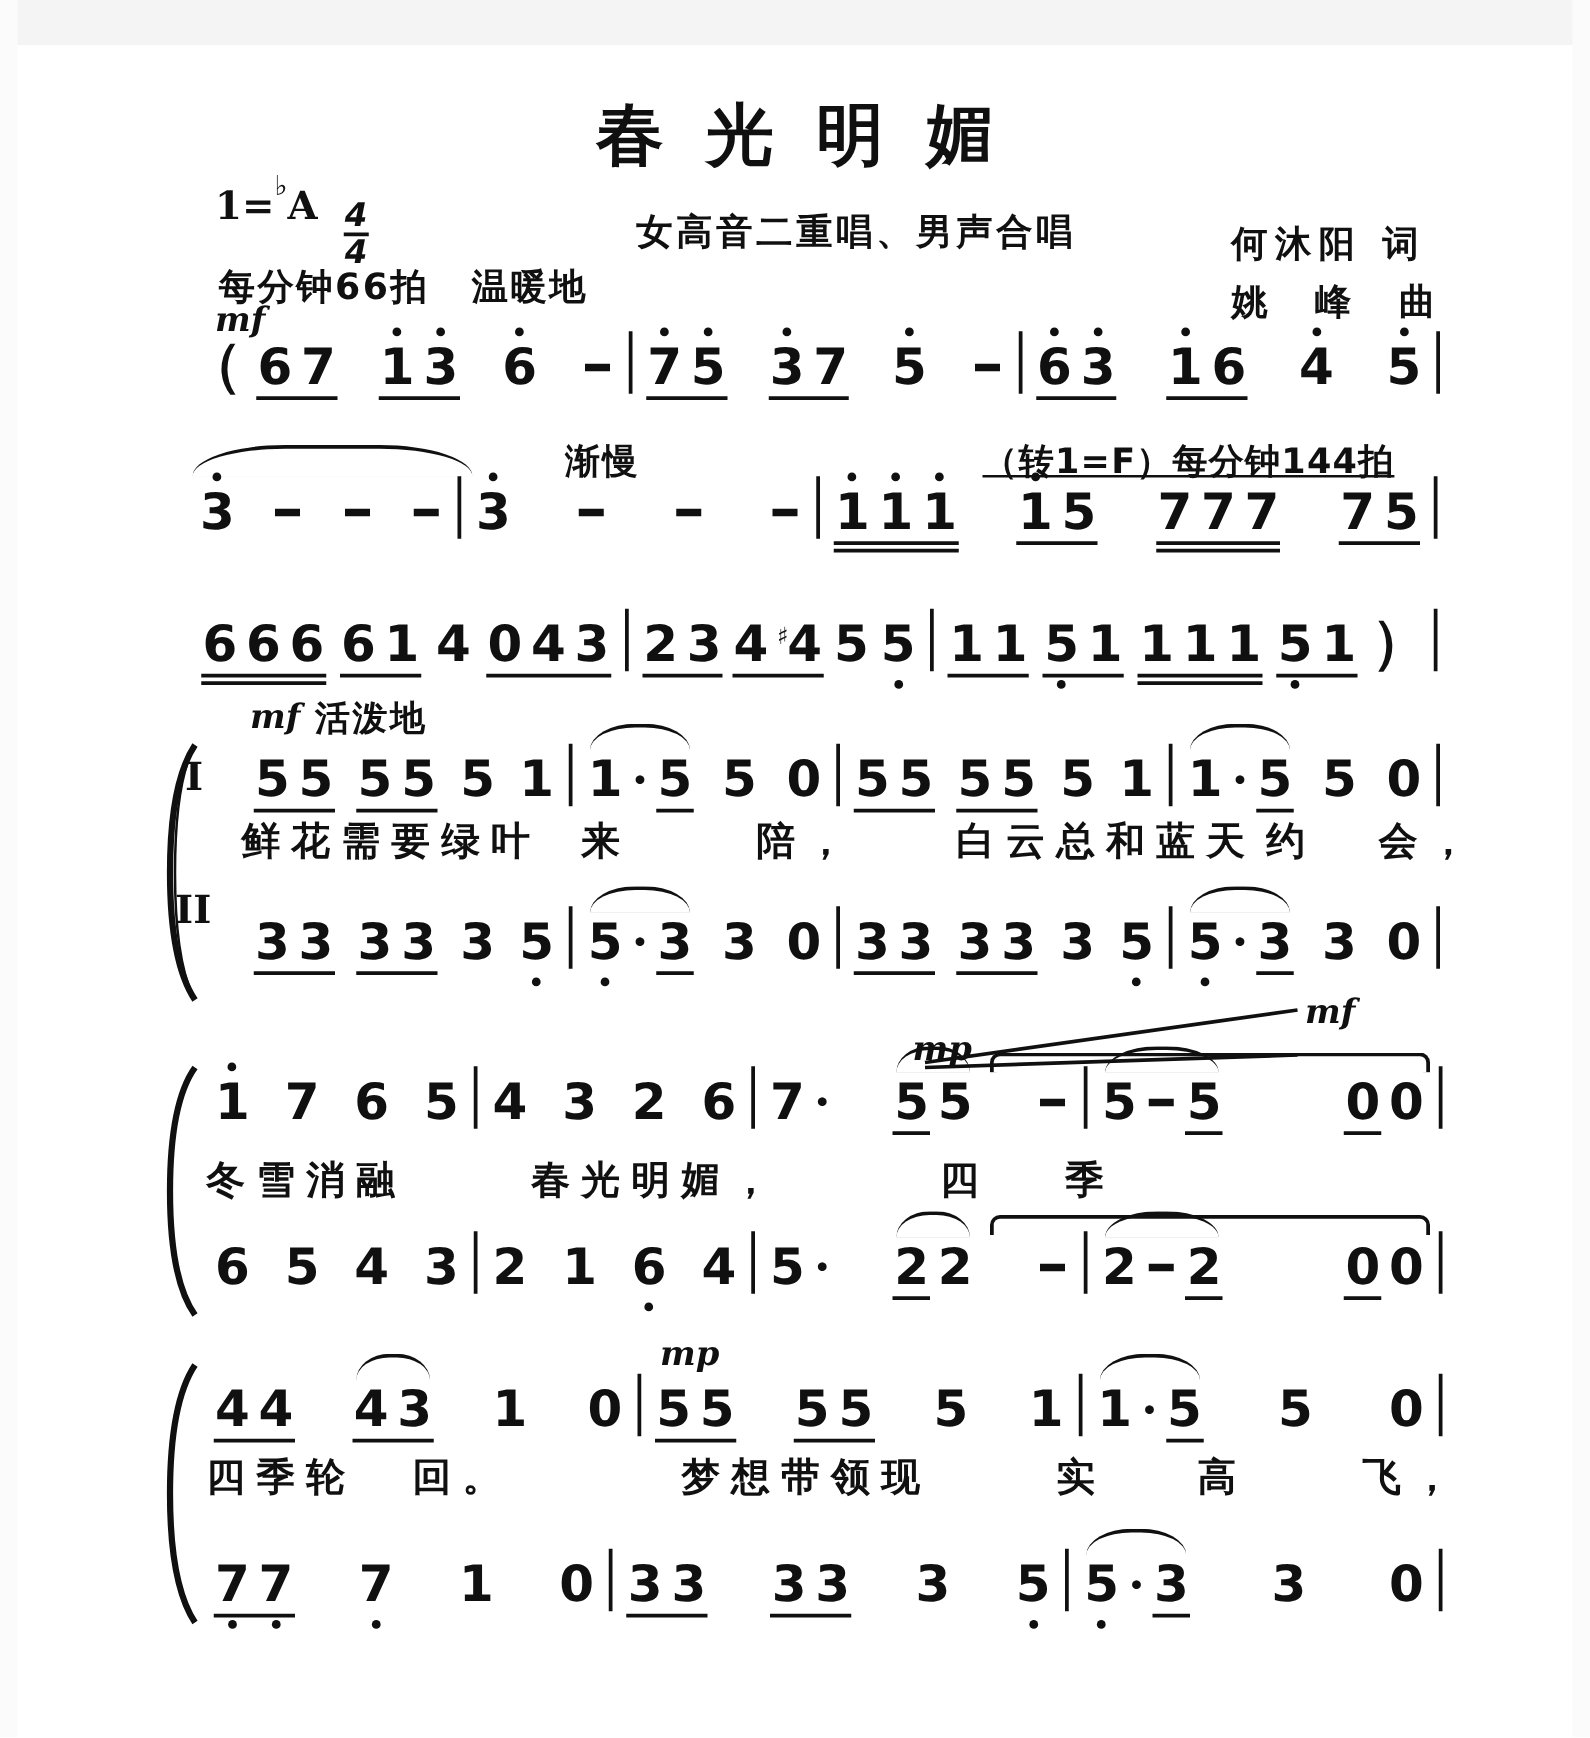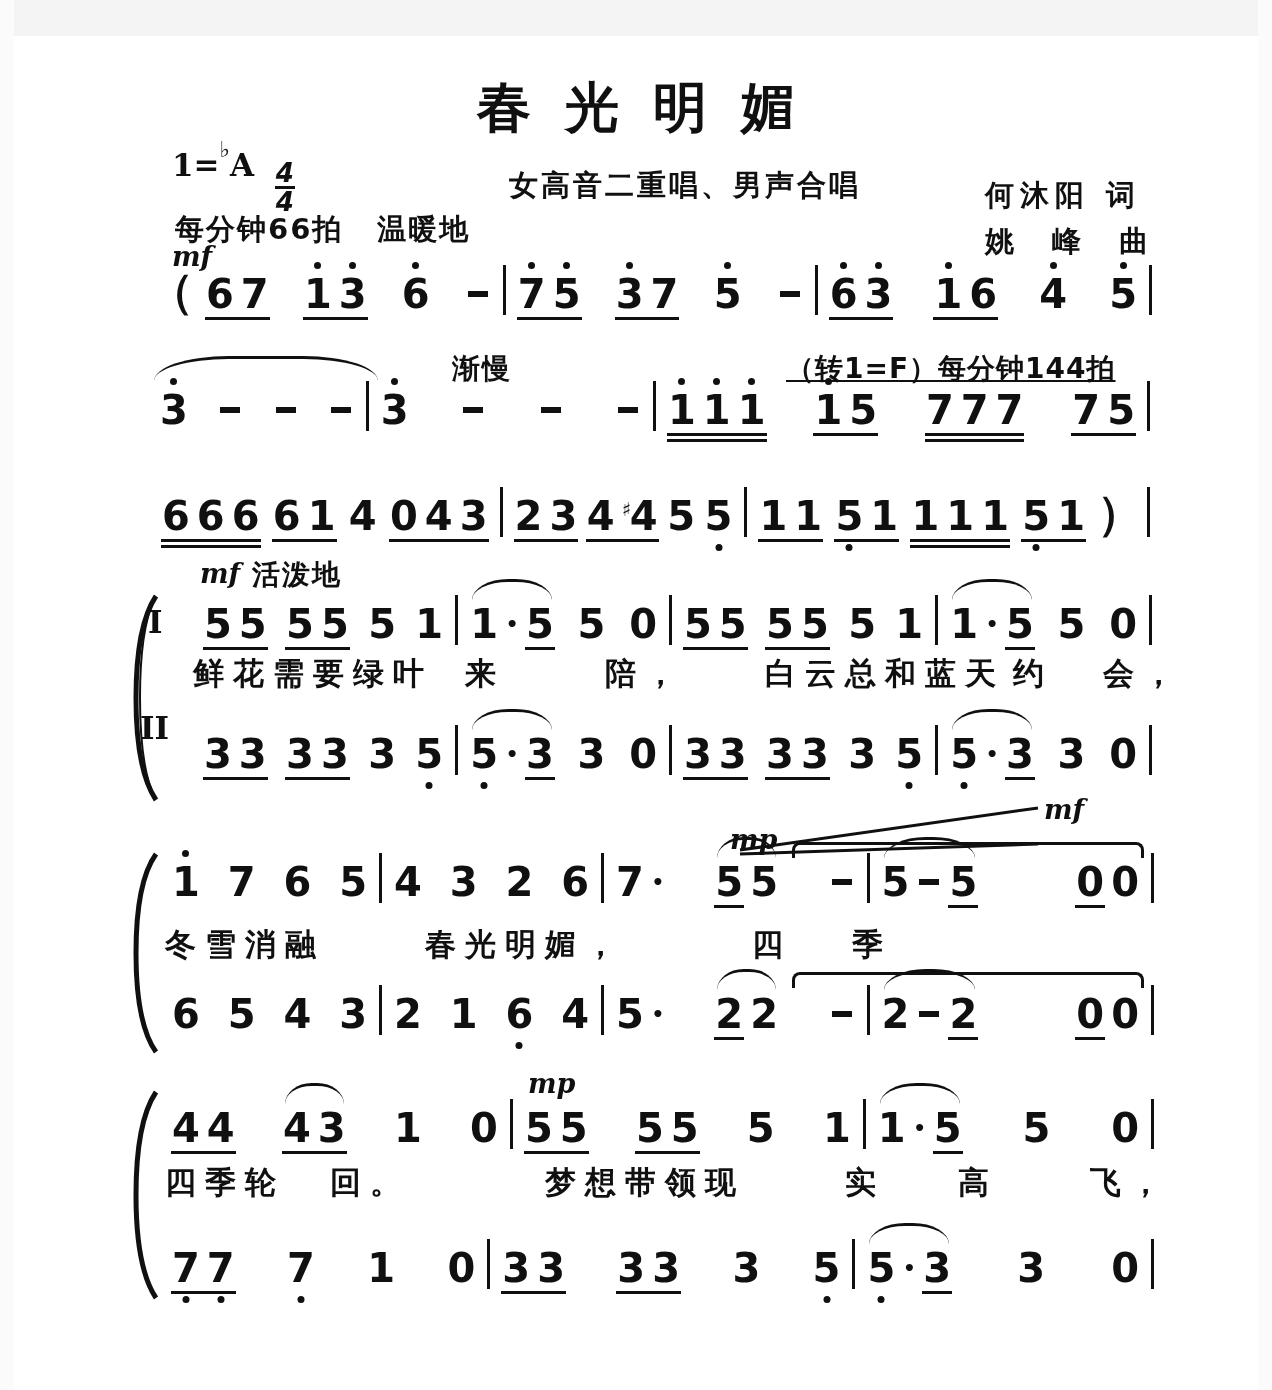--- a/index.html
+++ b/index.html
@@ -1161,21 +1161,21 @@
 <div class="lyr" style="top:655px;margin-left:13px;">
   <span style="left:180px;">鲜花需要绿叶</span>
   <span style="left:452px;">来</span>
   <span style="left:592px;">陪，</span>
   <span style="left:752px;">白云总和蓝天</span>
   <span style="left:1000px;">约</span>
   <span style="left:1090px;">会，</span>
 </div>
 <div class="lyr" style="top:926px;">
   <span style="left:165px;">冬雪消融</span>
-  <span style="left:425px;">春光明媚，</span>
+  <span style="left:425px;font-family:Liberation Serif, serif;">春光明媚，</span>
   <span style="left:752px;">四</span>
   <span style="left:852px;">季</span>
 </div>
 <div class="lyr" style="top:1164px;text-decoration:underline;">
   <span style="left:165px;">四季轮</span>
   <span style="left:330px;">回。</span>
   <span style="left:545px;">梦想带领现</span>
   <span style="left:845px;">实</span>
   <span style="left:958px;">高</span>
   <span style="left:1090px;">飞，</span>

